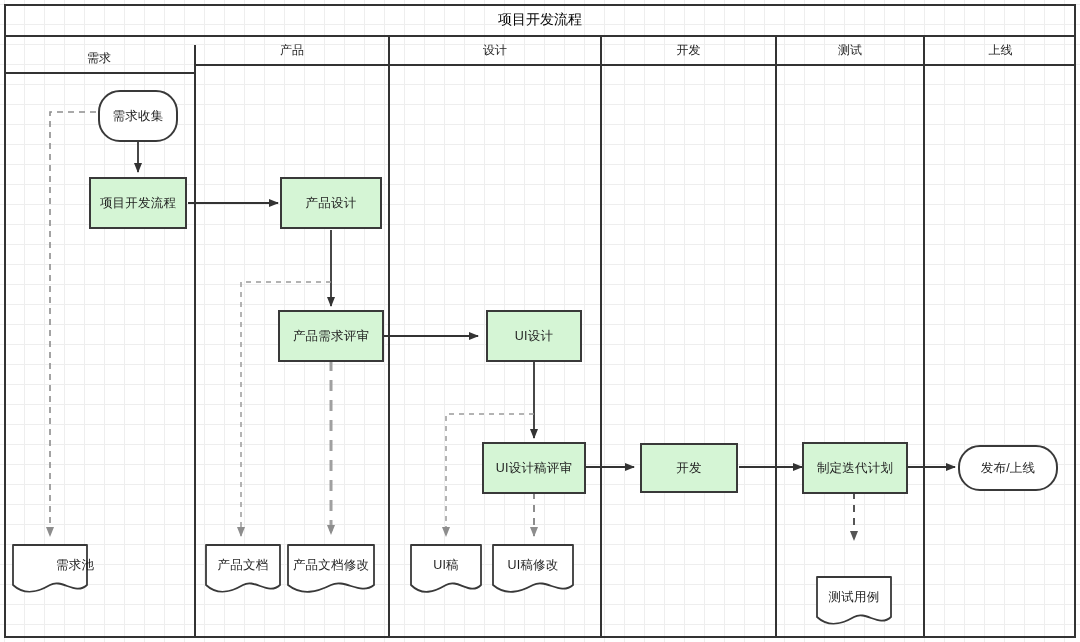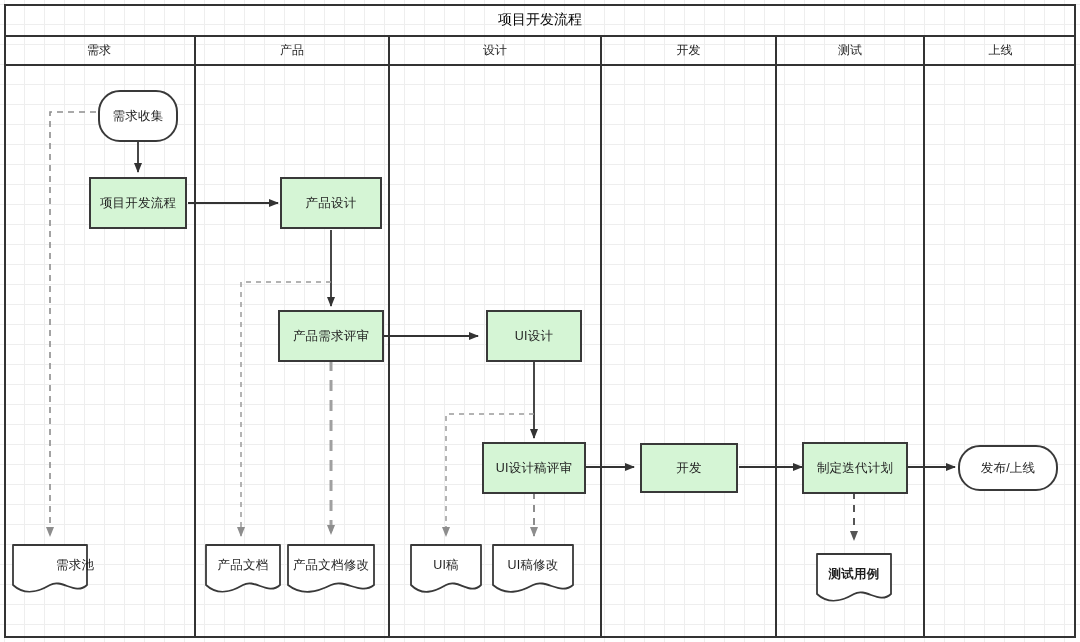--- a/index.html
+++ b/index.html
@@ -103,21 +103,21 @@
 <body>
 
 <div id="canvas">
 
   <div class="grid"></div>
 
   <div class="pool"></div>
 
   <div class="pool-title">项目开发流程</div>
 
-  <div class="lane-header" style="left:4px;width:192px;">需求</div>
+  <div class="lane-header" style="left:4px;width:192px;margin-top:8px;">需求</div>
   <div class="lane-header" style="left:196px;width:194px;">产品</div>
   <div class="lane-header" style="left:390px;width:212px;">设计</div>
   <div class="lane-header" style="left:602px;width:175px;">开发</div>
   <div class="lane-header" style="left:777px;width:148px;">测试</div>
   <div class="lane-header last" style="left:925px;width:151px;">上线</div>
 
   <div class="lane-body" style="left:4px;width:192px;"></div>
   <div class="lane-body" style="left:196px;width:194px;"></div>
   <div class="lane-body" style="left:390px;width:212px;"></div>
   <div class="lane-body" style="left:602px;width:175px;"></div>
@@ -210,21 +210,21 @@
     <svg width="82" height="52" viewBox="0 0 82 52">
       <path d="M1,1 H81 V41 C68,52 54,34 41,41 C28,48 14,52 1,41 Z" fill="#ffffff" stroke="#393939" stroke-width="1.8" stroke-linejoin="round"></path>
     </svg>
     <span class="doc-label" style="position:absolute;left:0;top:14px;width:82px;text-align:center;">UI稿修改</span>
   </div>
 
   <div class="node process" style="left:640px;top:443px;width:98px;height:50px;">开发</div>
 
   <div class="node process" style="left:802px;top:442px;width:106px;height:52px;">制定迭代计划</div>
 
-  <div class="node doc" style="left:816px;top:553px;width:76px;height:52px;font-weight:bold;">
+  <div class="node doc" style="left:816px;top:576px;width:76px;height:52px;">
     <svg width="76" height="52" viewBox="0 0 76 52">
       <path d="M1,1 H75 V41 C63,52 50,34 38,41 C26,48 13,52 1,41 Z" fill="#ffffff" stroke="#393939" stroke-width="1.8" stroke-linejoin="round"></path>
     </svg>
     <span class="doc-label" style="position:absolute;left:0;top:14px;width:76px;text-align:center;">测试用例</span>
   </div>
 
   <div class="node terminator" style="left:958px;top:445px;width:100px;height:46px;">发布/上线</div>
 
 </div>
 

